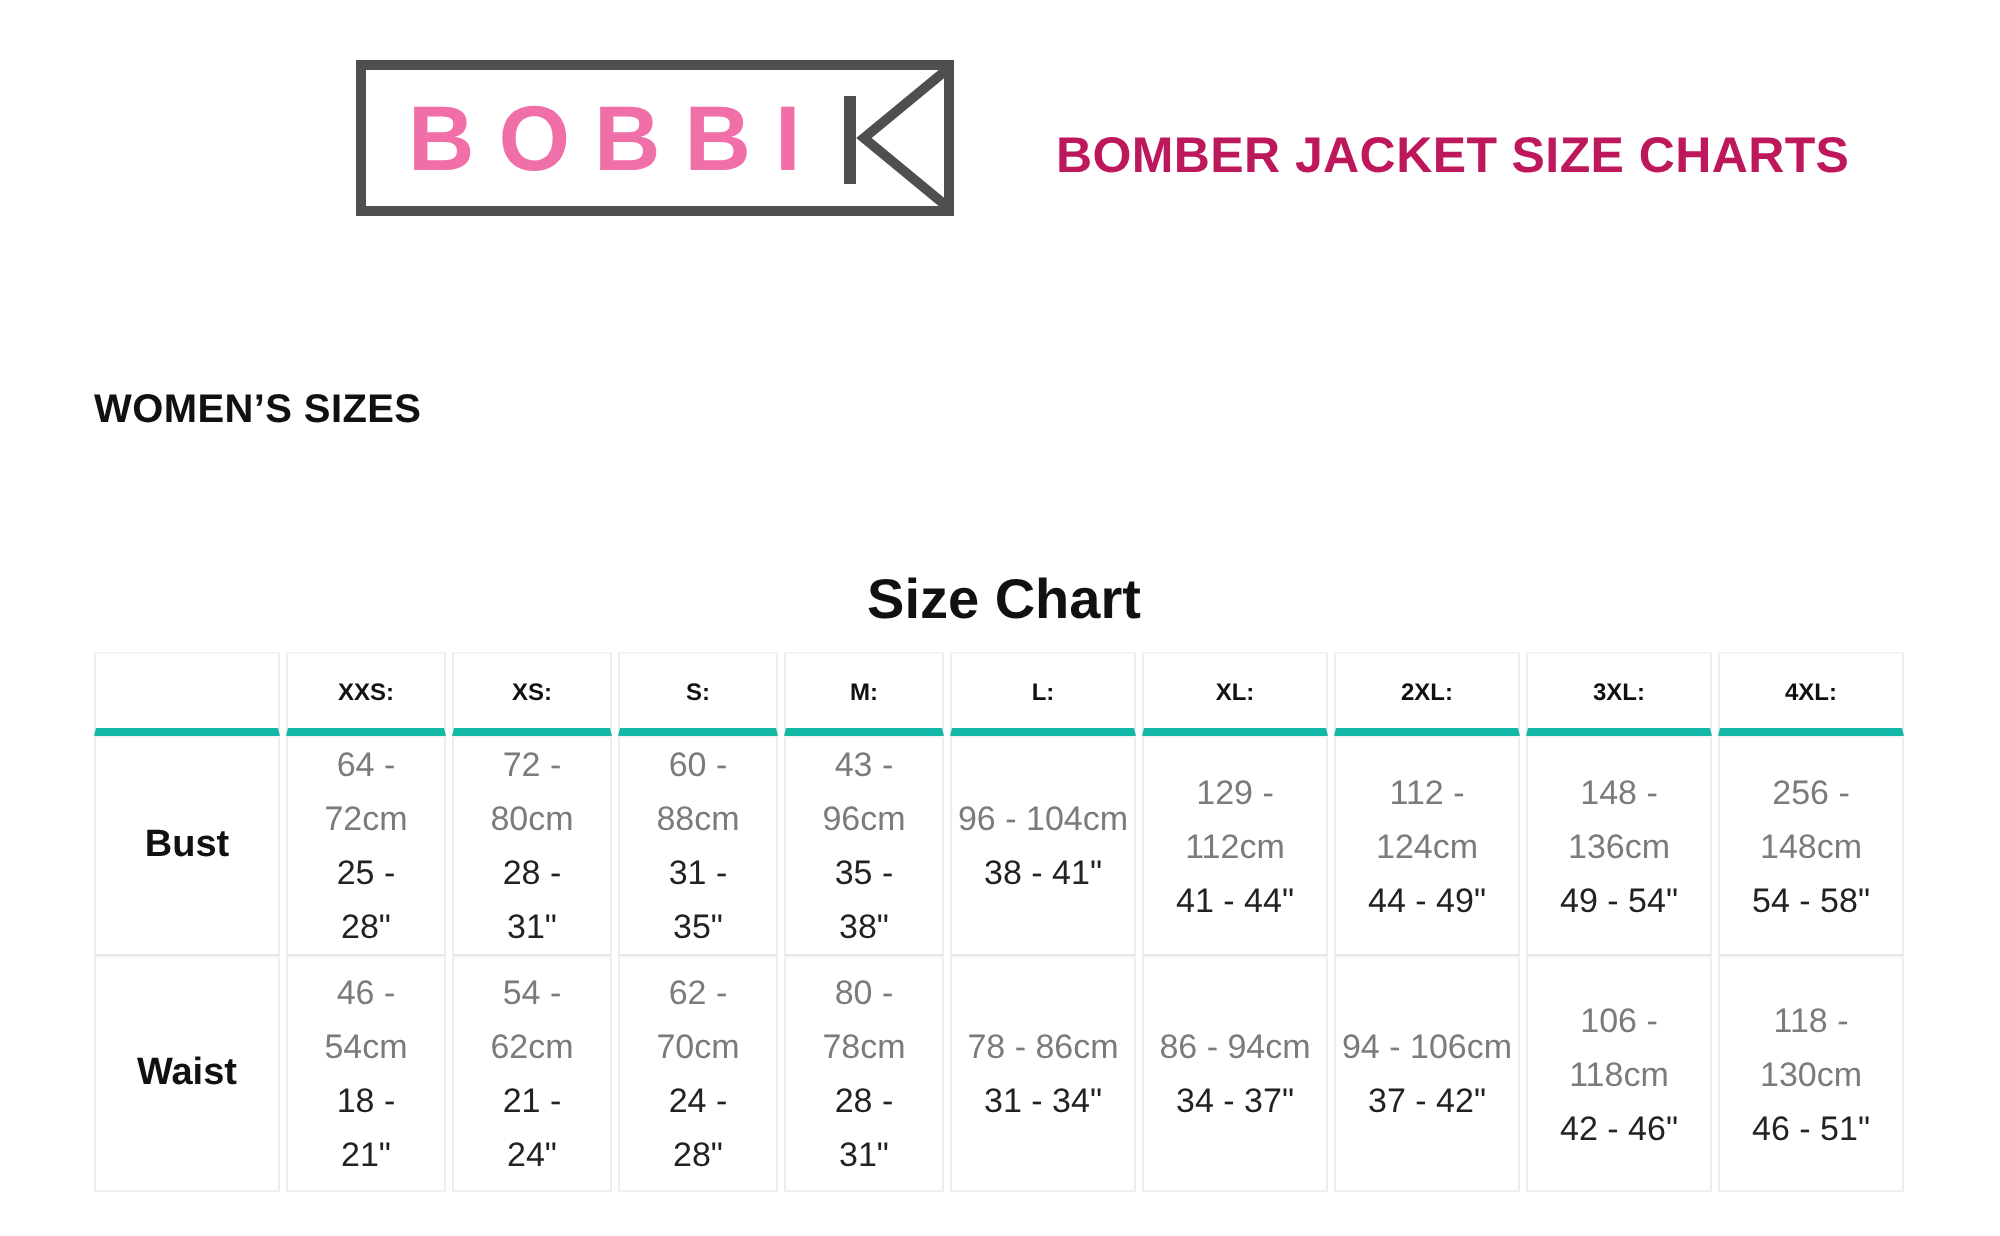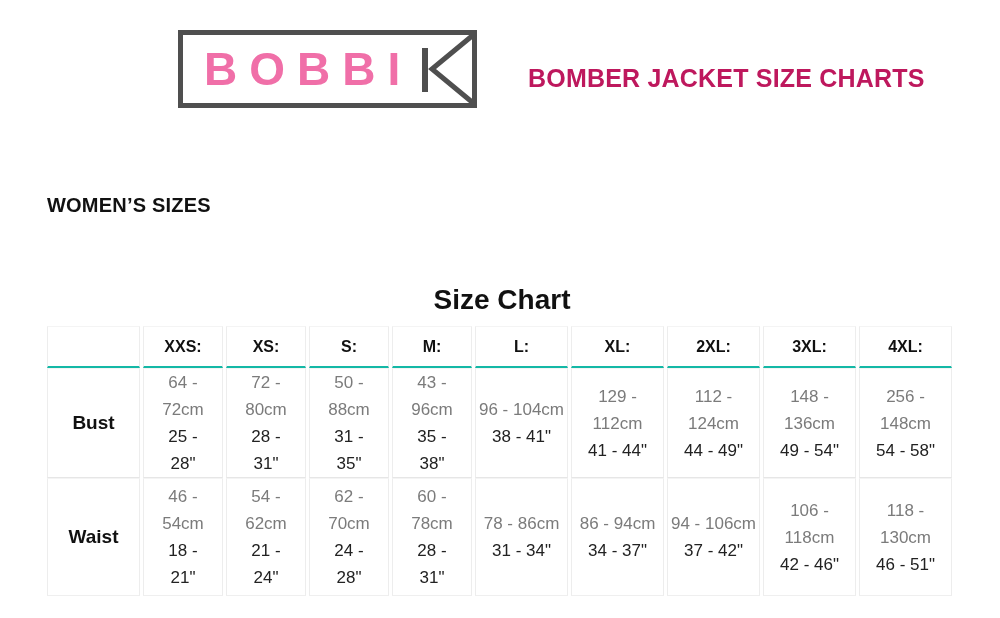--- a/index.html
+++ b/index.html
@@ -86,24 +86,24 @@
     background: #ffffff;
     border: 1px solid #ededed;
     border-top: 1px solid #f4f4f4;
     text-align: center;
     vertical-align: middle;
     padding: 0 2px;
     overflow: hidden;
   }
   .size-table thead tr { height: 42px; }
   .size-table thead th {
-    font-size: 16px;
-    font-weight: 700;
-    color: #111111;
-    border-bottom: 2px solid #14b8a6;
+    font-size: 12px;
+    font-weight: 700;
+    color: #111111;
+    border-bottom: 4px solid #14b8a6;
   }
   .size-table tbody tr.row-bust { height: 110px; }
   .size-table tbody tr.row-waist { height: 118px; }
   .size-table tbody tr.row-bust th, .size-table tbody tr.row-bust td {
     border-bottom: 1px solid #e6e6e6;
   }
   .size-table tbody tr.row-waist th, .size-table tbody tr.row-waist td {
     border-bottom: 1px solid #efefef;
   }
   .size-table tbody th {
@@ -173,21 +173,21 @@
         <th>Bust</th>
         <td class="narrow">
           <div class="val cm">64 - 72cm</div>
           <div class="val in">25 - 28"</div>
         </td>
         <td class="narrow">
           <div class="val cm">72 - 80cm</div>
           <div class="val in">28 - 31"</div>
         </td>
         <td class="narrow">
-          <div class="val cm">50 - 88cm</div>
+          <div class="val cm">60 - 88cm</div>
           <div class="val in">31 - 35"</div>
         </td>
         <td class="narrow">
           <div class="val cm">43 - 96cm</div>
           <div class="val in">35 - 38"</div>
         </td>
         <td class="wide">
           <div class="val cm">96 - 104cm</div>
           <div class="val in">38 - 41"</div>
         </td>
@@ -216,21 +216,21 @@
         </td>
         <td class="narrow">
           <div class="val cm">54 - 62cm</div>
           <div class="val in">21 - 24"</div>
         </td>
         <td class="narrow">
           <div class="val cm">62 - 70cm</div>
           <div class="val in">24 - 28"</div>
         </td>
         <td class="narrow">
-          <div class="val cm">60 - 78cm</div>
+          <div class="val cm">80 - 78cm</div>
           <div class="val in">28 - 31"</div>
         </td>
         <td class="wide">
           <div class="val cm">78 - 86cm</div>
           <div class="val in">31 - 34"</div>
         </td>
         <td class="wide">
           <div class="val cm">86 - 94cm</div>
           <div class="val in">34 - 37"</div>
         </td>

